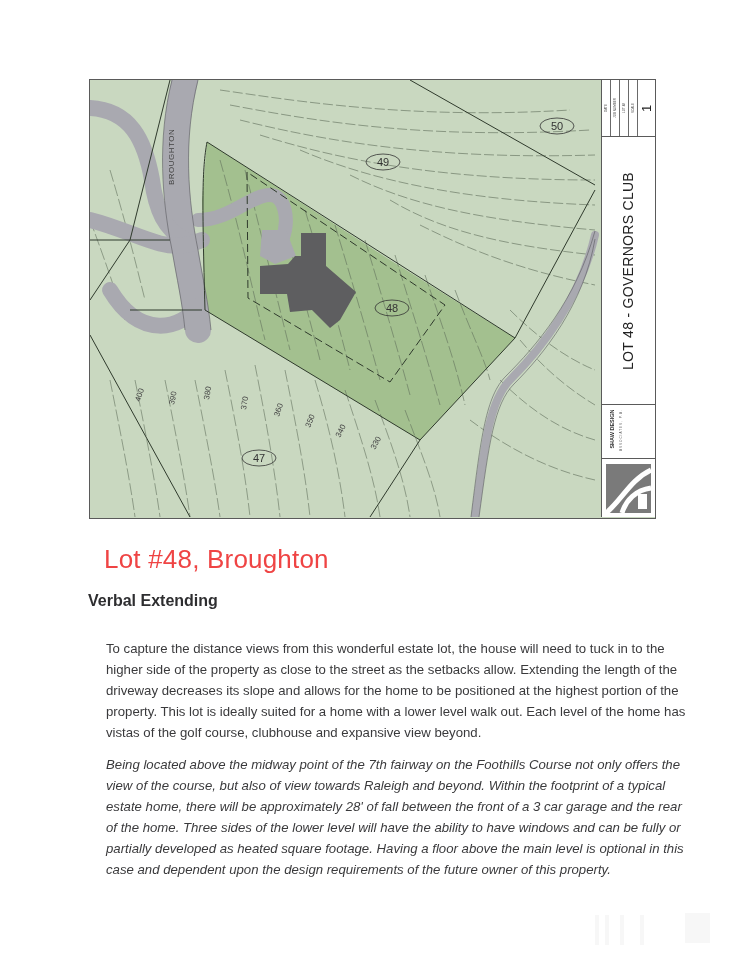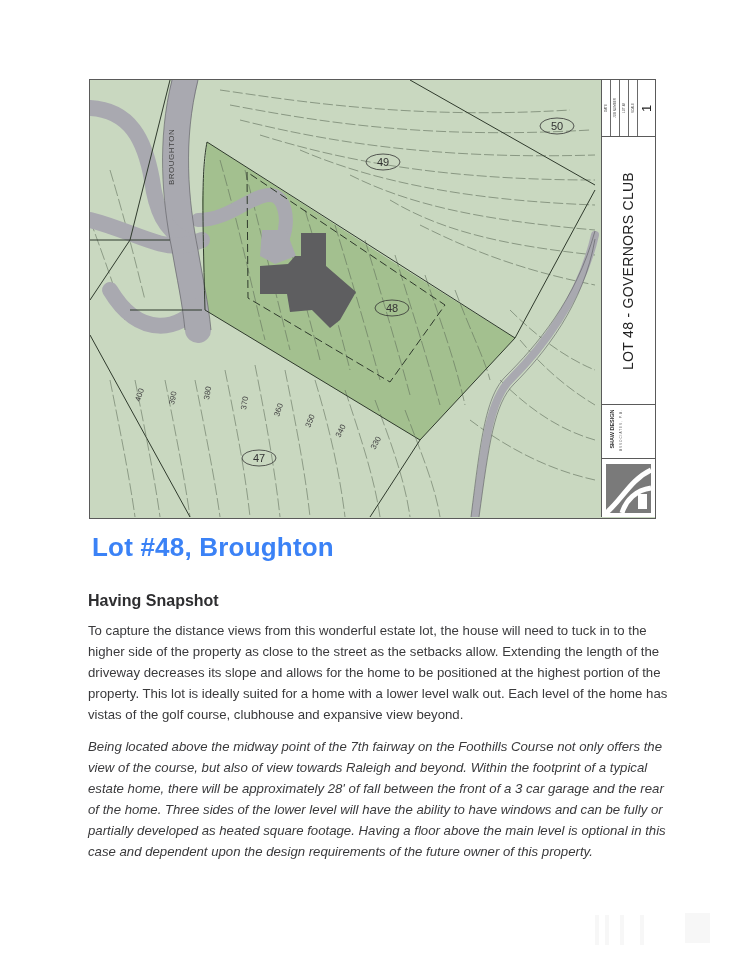--- a/index.html
+++ b/index.html
@@ -11,23 +11,23 @@
     .tb-col { border-right:1px solid #6a6a6a; width:8px; height:100%; position:relative; }
     .tb-col span { position:absolute; left:50%; top:50%; transform:translate(-50%,-50%) rotate(-90deg); font-size:3px; color:#444; white-space:nowrap; }
     .tb-num { flex:1; display:flex; align-items:center; justify-content:center; }
     .tb-num span { transform:rotate(-90deg); font-size:13px; font-family:"Liberation Sans", sans-serif; color:#222; }
     .tb-title { position:absolute; left:0; top:58px; width:53px; height:266px; border-bottom:1.5px solid #5a5a5a; display:flex; align-items:center; justify-content:center; }
     .tb-title span { transform:rotate(-90deg); white-space:nowrap; font-size:14px; letter-spacing:0.3px; color:#222; }
     .tb-firm { position:absolute; left:0; top:326px; width:53px; height:52px; border-bottom:1.5px solid #5a5a5a; }
     .tb-firm .firm-name { position:absolute; left:-10px; top:20px; transform:rotate(-90deg); font-size:5.5px; font-weight:bold; color:#333; white-space:nowrap; }
     .tb-firm .firm-sub { position:absolute; left:-2px; top:22px; transform:rotate(-90deg); font-size:3px; color:#555; white-space:nowrap; letter-spacing:1px; }
     .tb-logo { position:absolute; left:0; top:380px; width:53px; height:57px; }
-    .heading { position:absolute; left:88px; top:528px; margin:4px; font-size:26px; font-weight:bold; color:#3b82f6; letter-spacing:0.2px; }
+    .heading { position:absolute; left:88px; top:528px; margin:16px; font-size:26px; font-weight:normal; color:#ef4444; letter-spacing:0.2px; }
     .subhead { position:absolute; left:88px; top:592px; margin:0; font-size:16px; font-weight:bold; color:#2e2e30; }
-    .para { position:absolute; left:88px; width:580px; margin:0; font-size:13.2px; line-height:21px; color:#3a3a3c; }
+    .para { position:absolute; left:88px; width:580px; margin:18px; font-size:13.2px; line-height:21px; color:#3a3a3c; }
     .p1 { top:620px; }
     .p2 { top:736px;font-style:italic; }
     .ghost { position:absolute; left:590px; top:905px; width:140px; height:45px; opacity:0.06; }
   </style>
 </head>
 <body>
 
 <div class="sheet">
   <svg class="map" viewBox="0 0 511 437" width="511" height="437">
     <rect x="0" y="0" width="511" height="437" fill="#c9d8c0"></rect>
@@ -157,21 +157,21 @@
     <svg class="tb-logo" viewBox="0 0 53 57" width="53" height="57">
       <rect x="4" y="4" width="45" height="49" fill="#7a7a7a"></rect>
       <path d="M4,53 C20,40 28,20 49,10" stroke="#ffffff" stroke-width="5" fill="none"></path>
       <path d="M20,53 C24,40 34,30 49,28" stroke="#ffffff" stroke-width="5" fill="none"></path>
       <rect x="36" y="34" width="9" height="15" fill="#ffffff"></rect>
     </svg>
   </div>
 </div>
 
 <h1 class="heading">Lot #48, Broughton</h1>
-<h2 class="subhead">Having Snapshot</h2>
+<h2 class="subhead">Verbal Extending</h2>
 <p class="para p1">To capture the distance views from this wonderful estate lot, the house will need to tuck in to the higher side of the property as close to the street as the setbacks allow. Extending the length of the driveway decreases its slope and allows for the home to be positioned at the highest portion of the property.  This lot is ideally suited for a home with a lower level walk out. Each level of the home has vistas of the golf course, clubhouse and expansive view beyond.</p>
 <p class="para p2">Being located above the midway point of the 7th fairway on the Foothills Course not only offers the view of the course, but also of view towards Raleigh and beyond.  Within the footprint of a typical estate home, there will be approximately 28' of fall between the front of a 3 car garage and the rear of the home.  Three sides of the lower level will have the ability to have windows and can be fully or partially developed as heated square footage.  Having a floor above the main level is optional in this case and dependent upon the design requirements of the future owner of this property.</p>
 
 <svg class="ghost" viewBox="0 0 140 45">
   <rect x="5" y="10" width="4" height="30" fill="#888"></rect>
   <rect x="15" y="10" width="4" height="30" fill="#888"></rect>
   <rect x="30" y="10" width="4" height="30" fill="#888"></rect>
   <rect x="50" y="10" width="4" height="30" fill="#888"></rect>
   <rect x="95" y="8" width="25" height="30" fill="#888"></rect>
 </svg>

